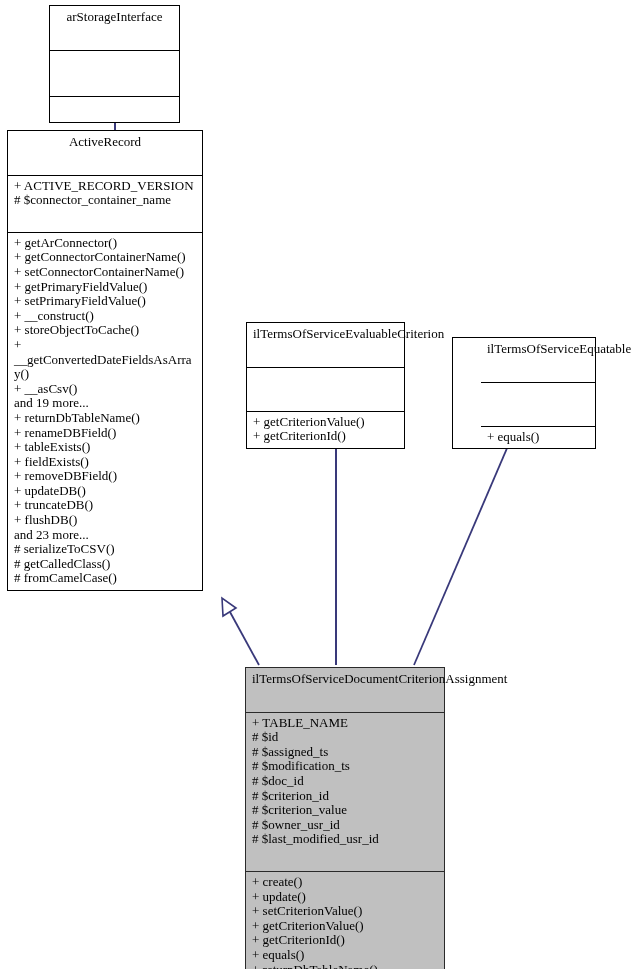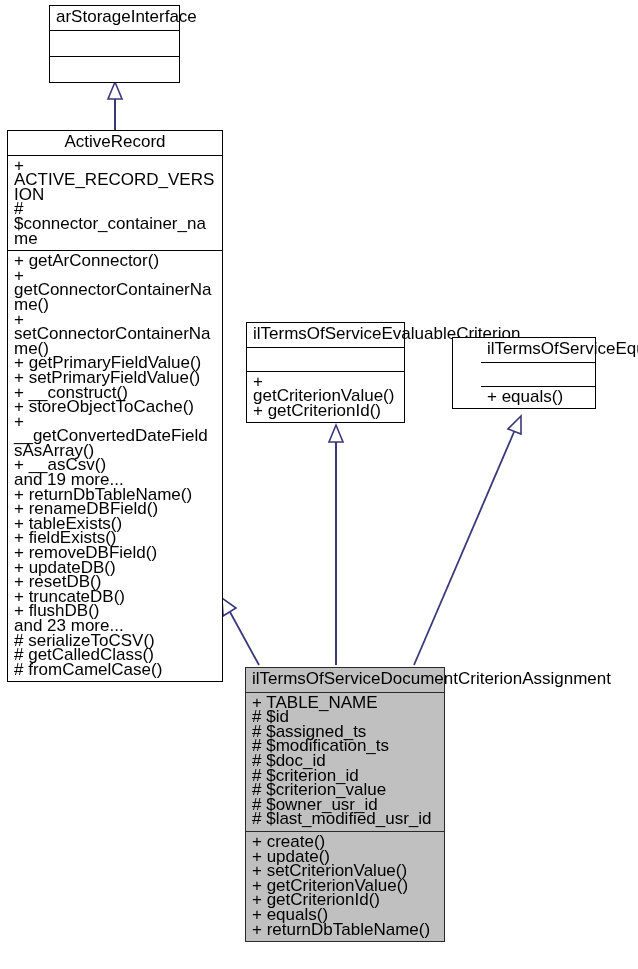--- a/index.html
+++ b/index.html
@@ -26,53 +26,55 @@
     left: 0; top: 0;
     width: 638px;
     height: 969px;
     pointer-events: none;
   }
   .uml-class {
     position: absolute;
     box-sizing: border-box;
     border: 1px solid #000000;
     background: #ffffff;
-    font-size: 17px;
+    font-size: 13px;
     line-height: 14.6px;
     color: #000000;
+    font-family: Liberation Serif, serif;
   }
   .uml-class.highlight {
     background: #c0c0c0;
     border: 1px solid #2a2a2a;
   }
   .compartment {
     box-sizing: border-box;
     padding: 3px 6px 4px 6px;
   }
   .compartment.name {
     text-align: center;
     padding: 4px 6px 5px 6px;
   }
   .compartment + .compartment {
     border-top: 1px solid #000000;
+    margin-top: 20px;
   }
   .uml-class.highlight .compartment + .compartment {
     border-top: 1px solid #2a2a2a;
   }
   .compartment.empty {
     height: 20px;
     padding: 0;
   }
   .member {
     white-space: pre-wrap;
     word-break: break-word;
   }
   
   #box-arstorageinterface { left: 49px;  top: 5px;   width: 131px; }
-  #box-activerecord       { left: 7px;   top: 130px; width: 216px; }
+  #box-activerecord       { left: 7px;   top: 130px; width: 196px; }
   #box-evaluablecriterion { left: 246px; top: 322px; width: 159px; }
   #box-equatable          { left: 452px; top: 337px; width: 144px; padding-left: 28px; }
   #box-assignment         { left: 245px; top: 667px; width: 200px; }
 
   #box-arstorageinterface .compartment.empty { height: 26px; }
   #box-evaluablecriterion .compartment.empty { height: 24px; }
   #box-equatable .compartment.empty          { height: 24px; }
 </style>
 </head>
 <body>
@@ -124,21 +126,20 @@
         <div class="member">+ storeObjectToCache()</div>
         <div class="member">+ __getConvertedDateFieldsAsArray()</div>
         <div class="member">+ __asCsv()</div>
         <div class="member">and 19 more...</div>
         <div class="member">+ returnDbTableName()</div>
         <div class="member">+ renameDBField()</div>
         <div class="member">+ tableExists()</div>
         <div class="member">+ fieldExists()</div>
         <div class="member">+ removeDBField()</div>
         <div class="member">+ updateDB()</div>
-        <div class="member">+ resetDB()</div>
         <div class="member">+ truncateDB()</div>
         <div class="member">+ flushDB()</div>
         <div class="member">and 23 more...</div>
         <div class="member"># serializeToCSV()</div>
         <div class="member"># getCalledClass()</div>
         <div class="member"># fromCamelCase()</div>
       </div>
   </div>
 
   <div class="uml-class" id="box-evaluablecriterion">

